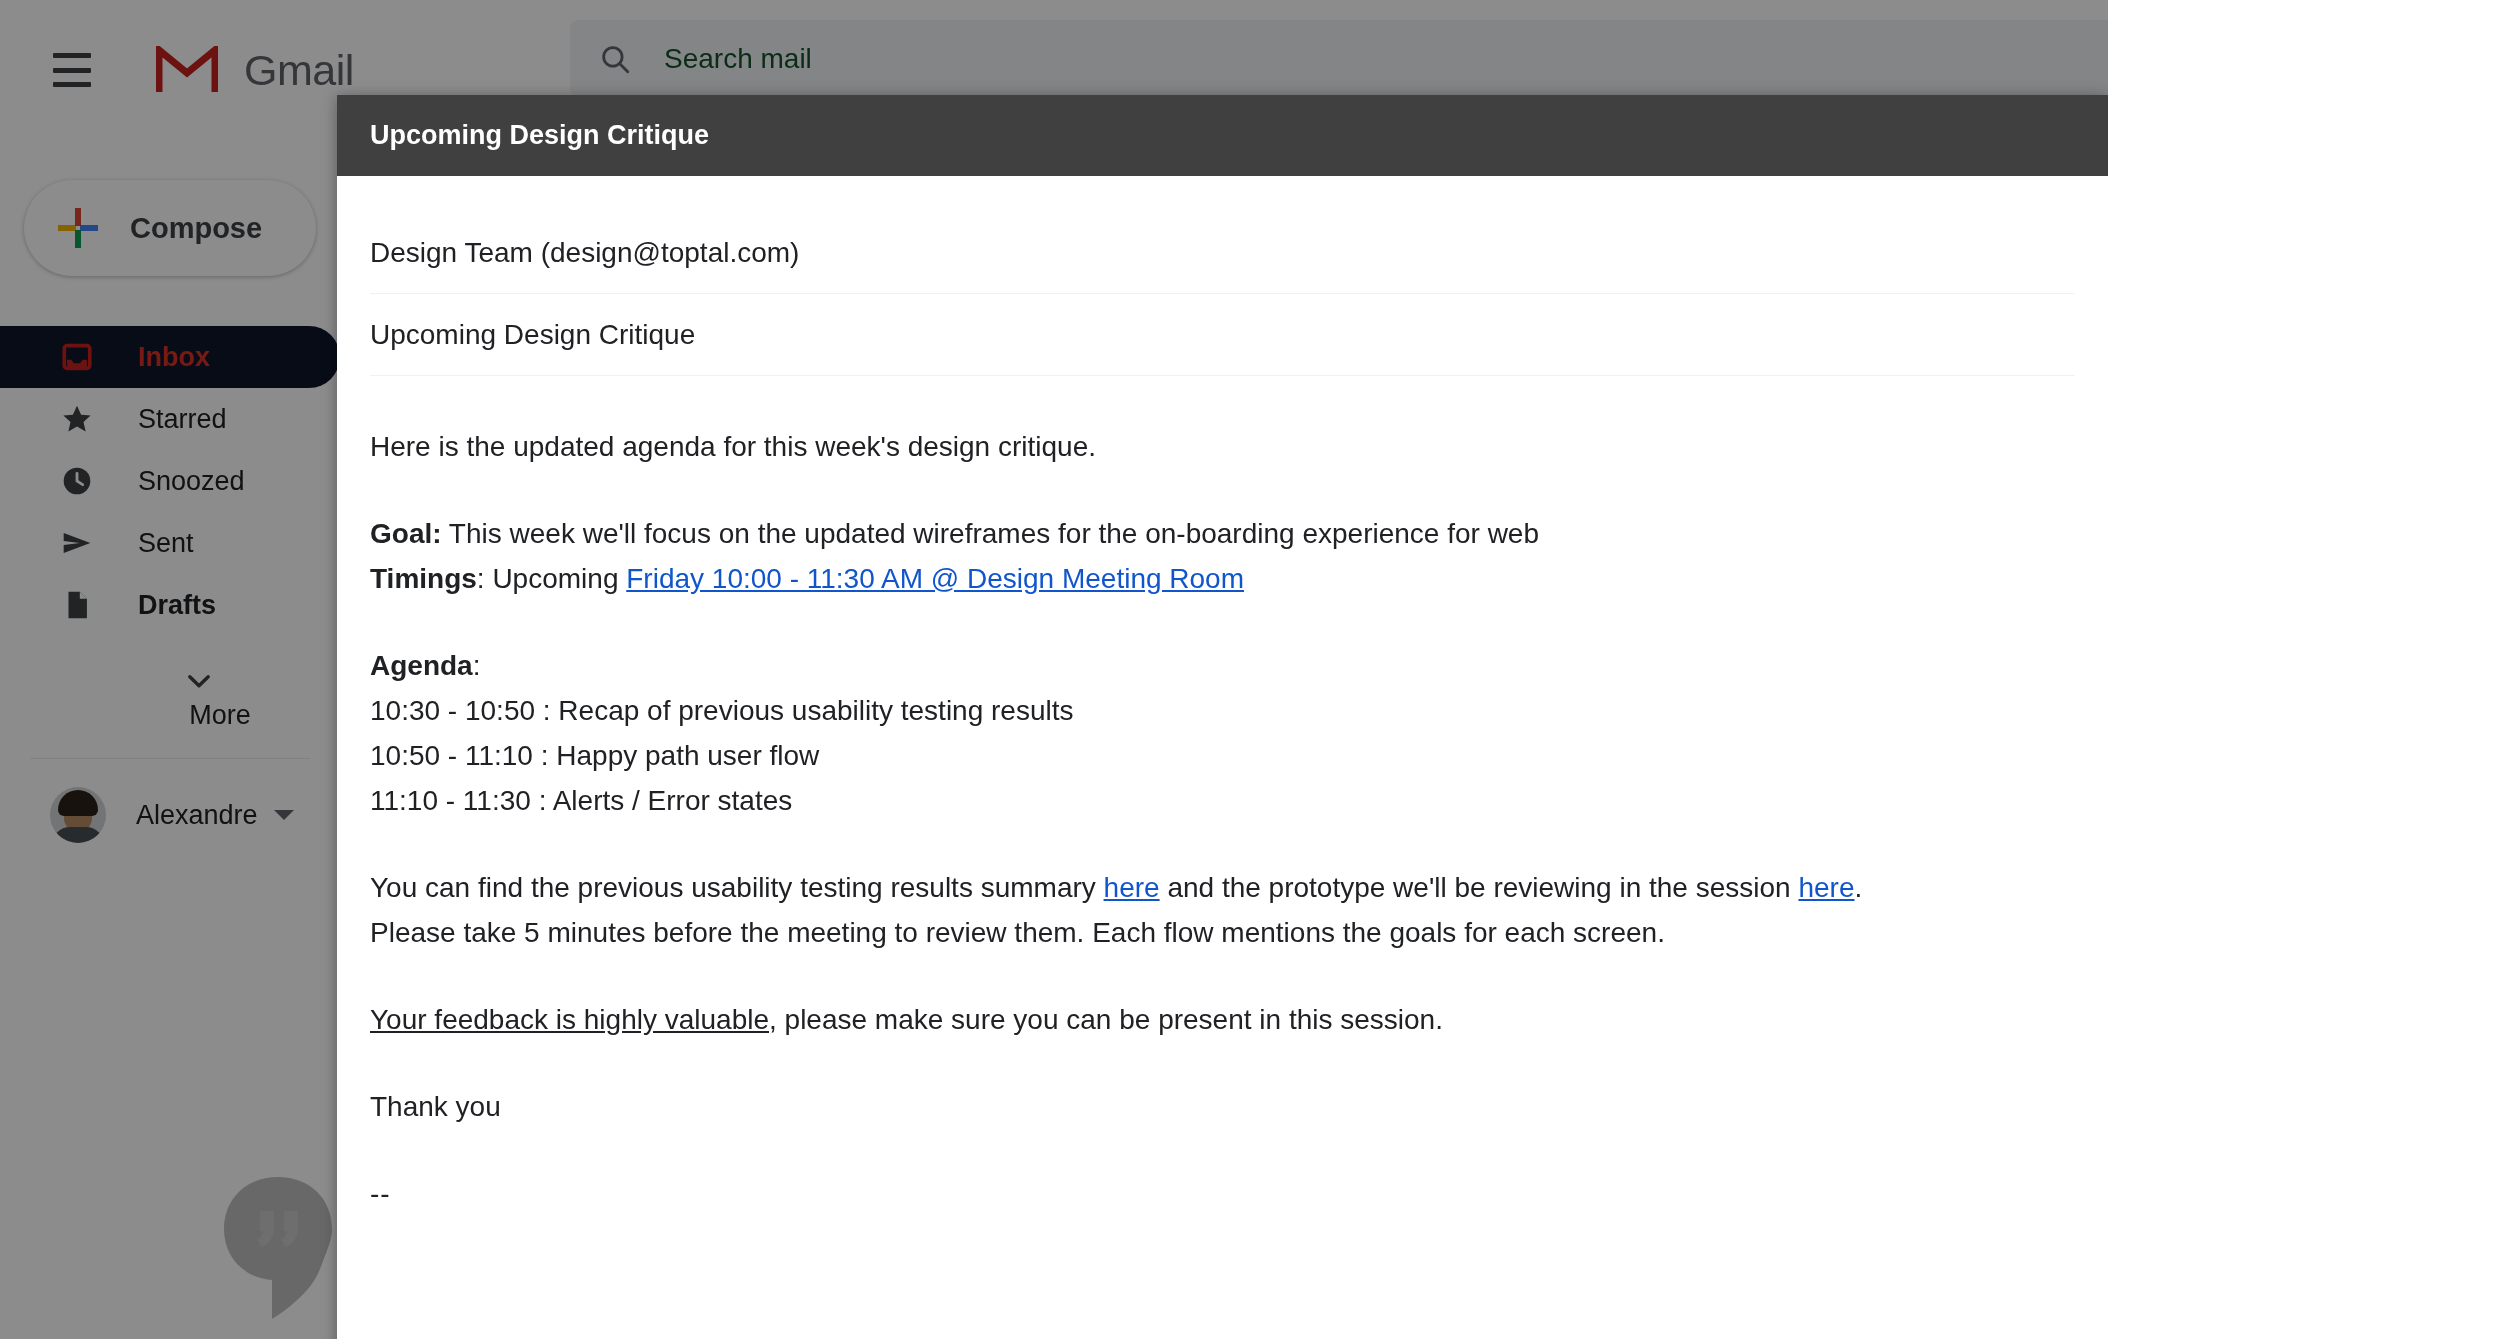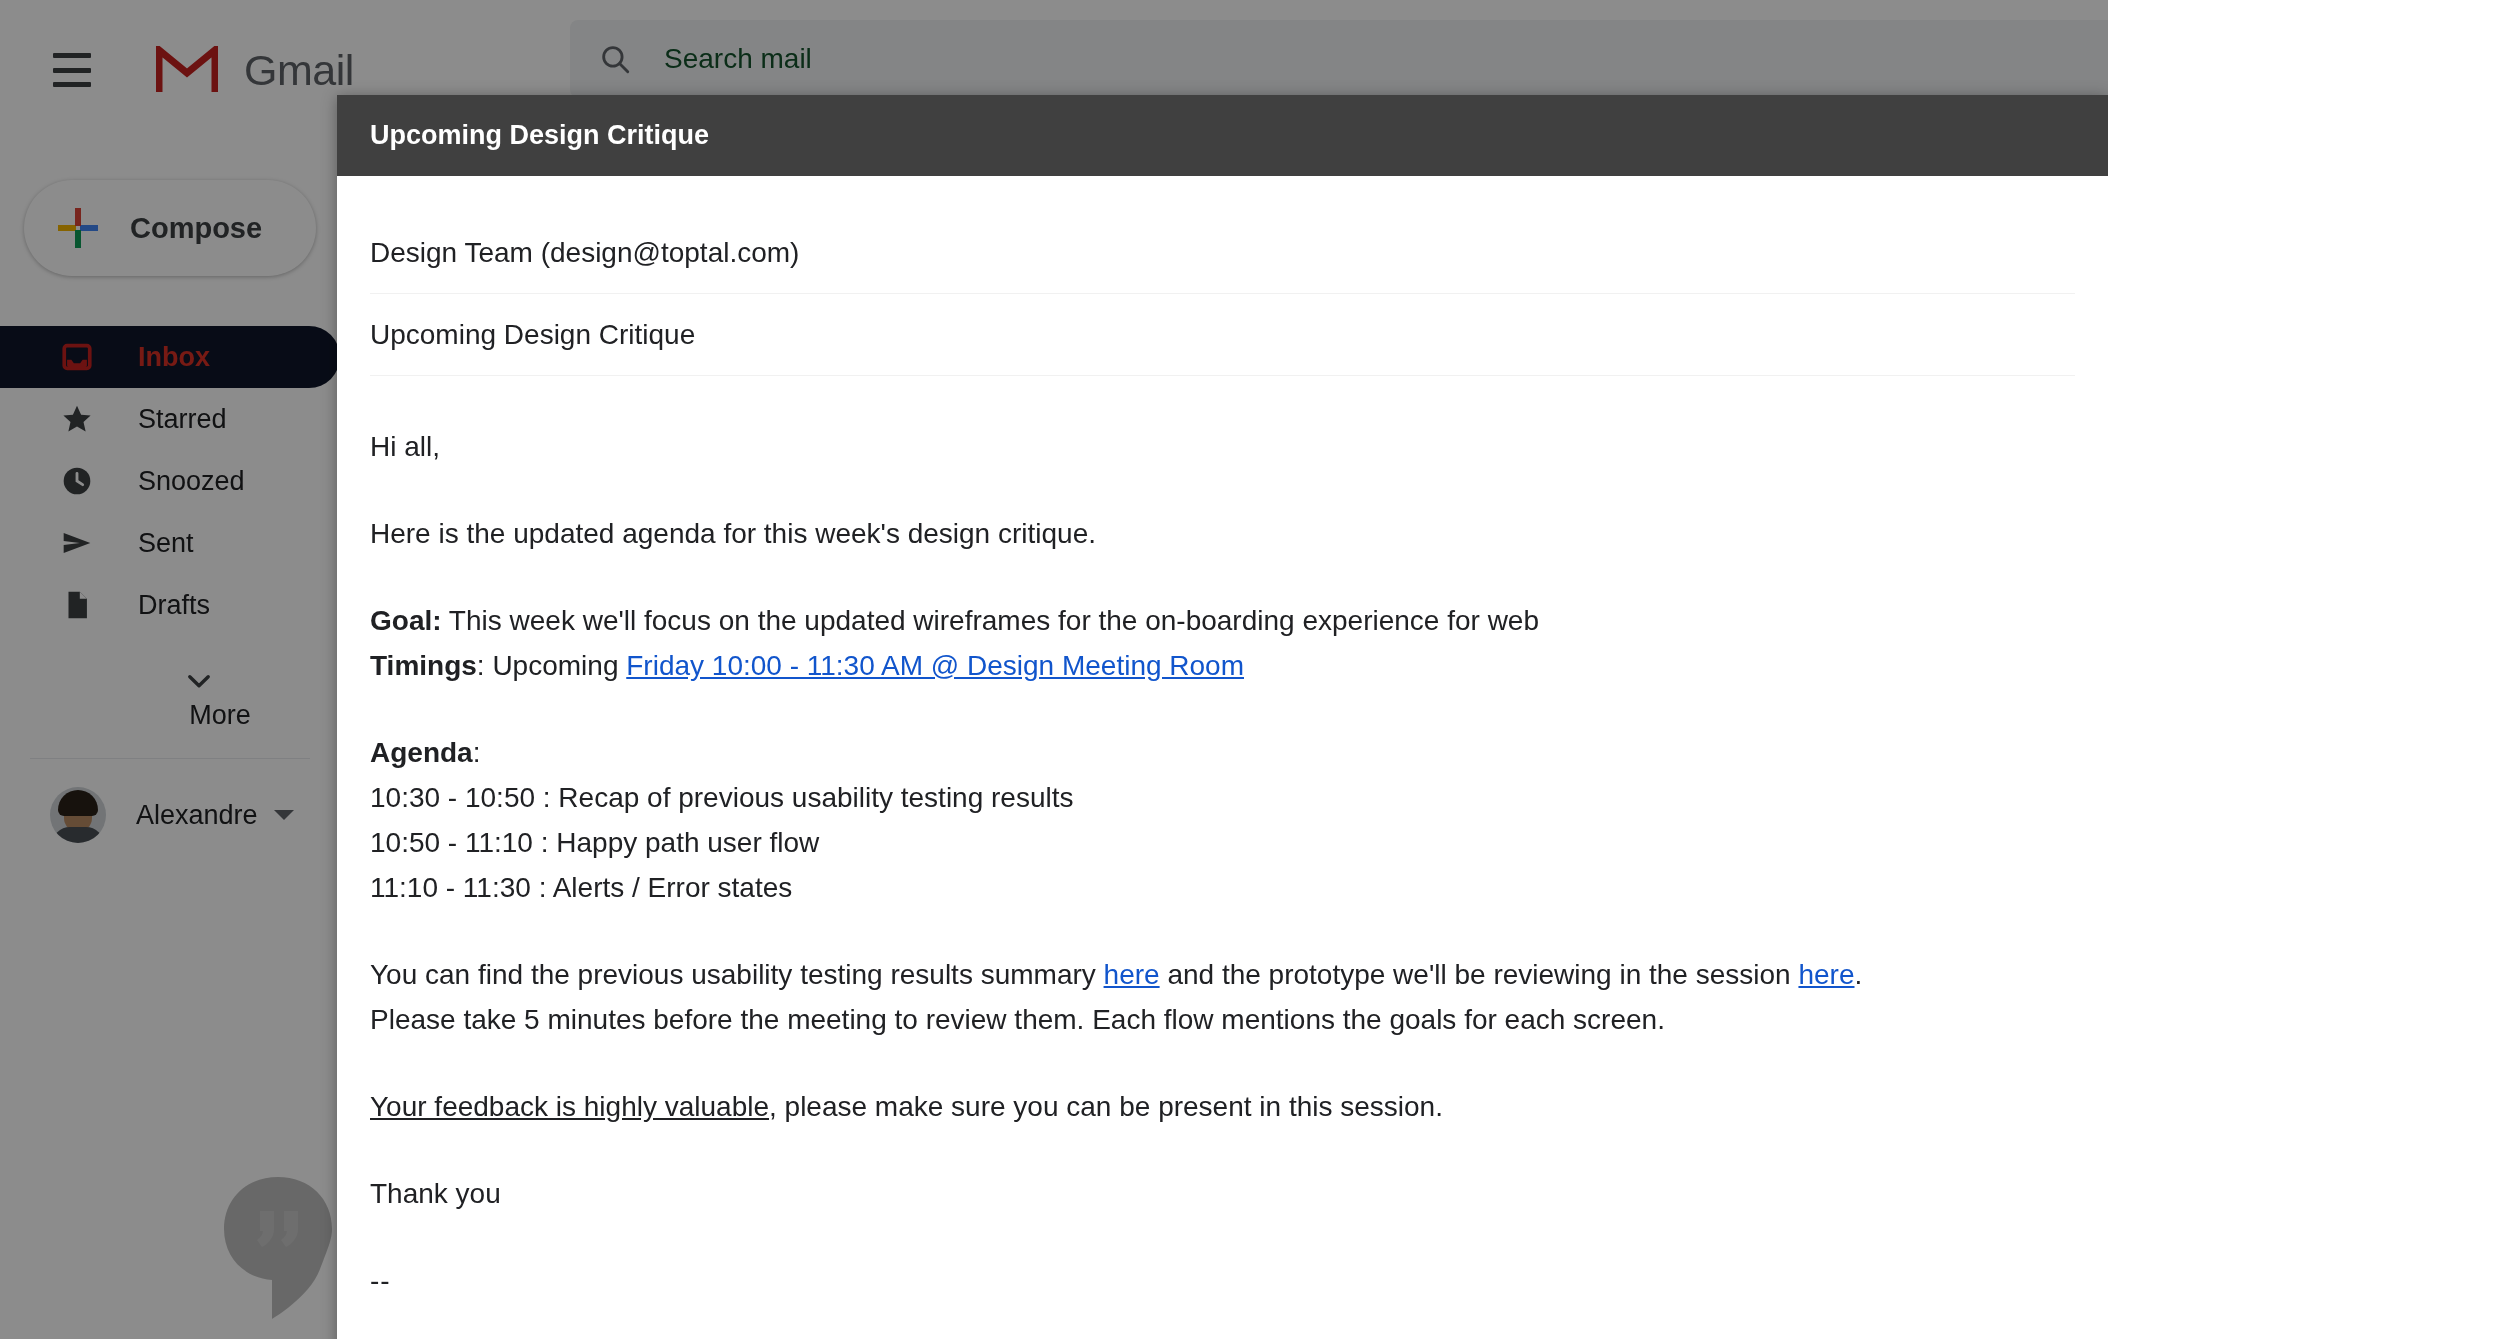--- a/index.html
+++ b/index.html
@@ -154,21 +154,21 @@
     display: flex;
     align-items: center;
     justify-content: center;
   }
   .nav-item .nav-label { margin-left: 42px; }
   .nav-item.active {
     background: #0f172a;
     color: #d93025;
     font-weight: bold;
   }
-  .nav-item.bold .nav-label { font-weight: normal; }
+  .nav-item.bold .nav-label { font-weight: bold; }
 
   .sidebar-divider {
     margin: 34px 0 0 30px;
     width: 280px;
     height: 1px;
     background: #e8eaed;
   }
 
   .account-row {
     margin-top: 28px;
@@ -429,21 +429,20 @@
       <div class="field-row">
         <span>Design Team (design@toptal.com)</span>
       </div>
 
       <div class="field-row">
         <span>Upcoming Design Critique</span>
       </div>
 
       <div class="email-body">
 
-        <p class="para">Hi all,</p>
 
         <p class="para">Here is the updated agenda for this week's design critique.</p>
 
         <p class="para">
           <span class="line"><b>Goal:</b><span> This week we'll focus on the updated wireframes for the on-boarding experience for web</span></span><br>
           <span class="line"><b>Timings</b><span>: Upcoming </span><a class="link" href="#">Friday 10:00 - 11:30 AM @ Design Meeting Room</a></span>
         </p>
 
         <p class="para">
           <span class="line"><b>Agenda</b><span>:</span></span><br>

